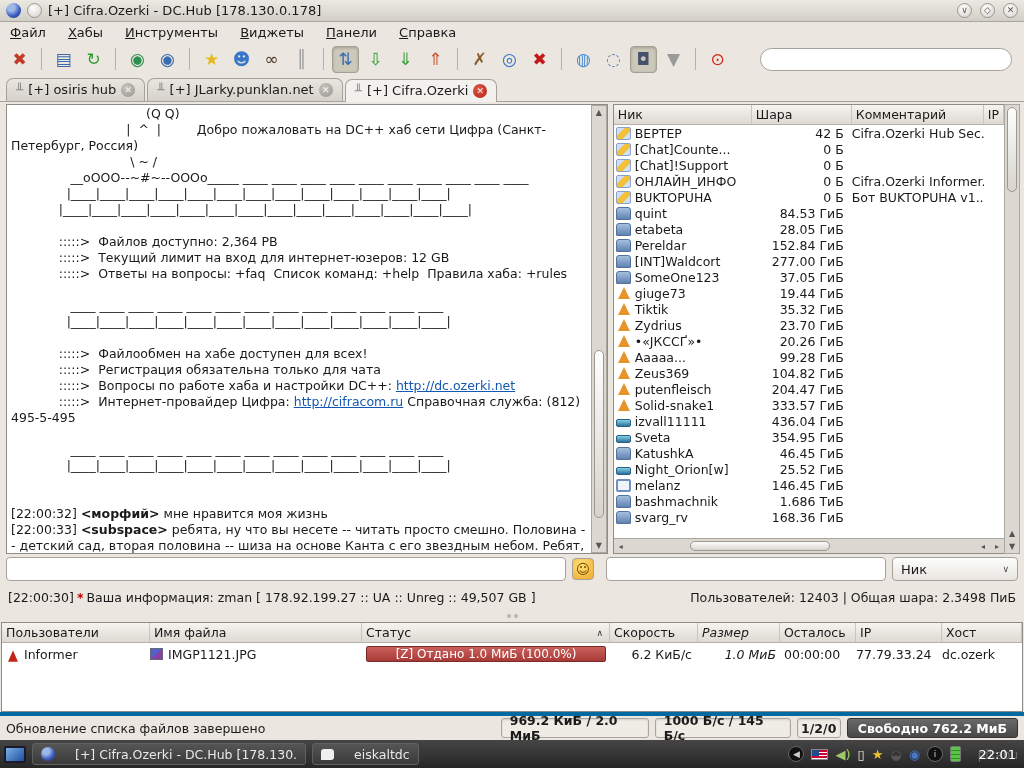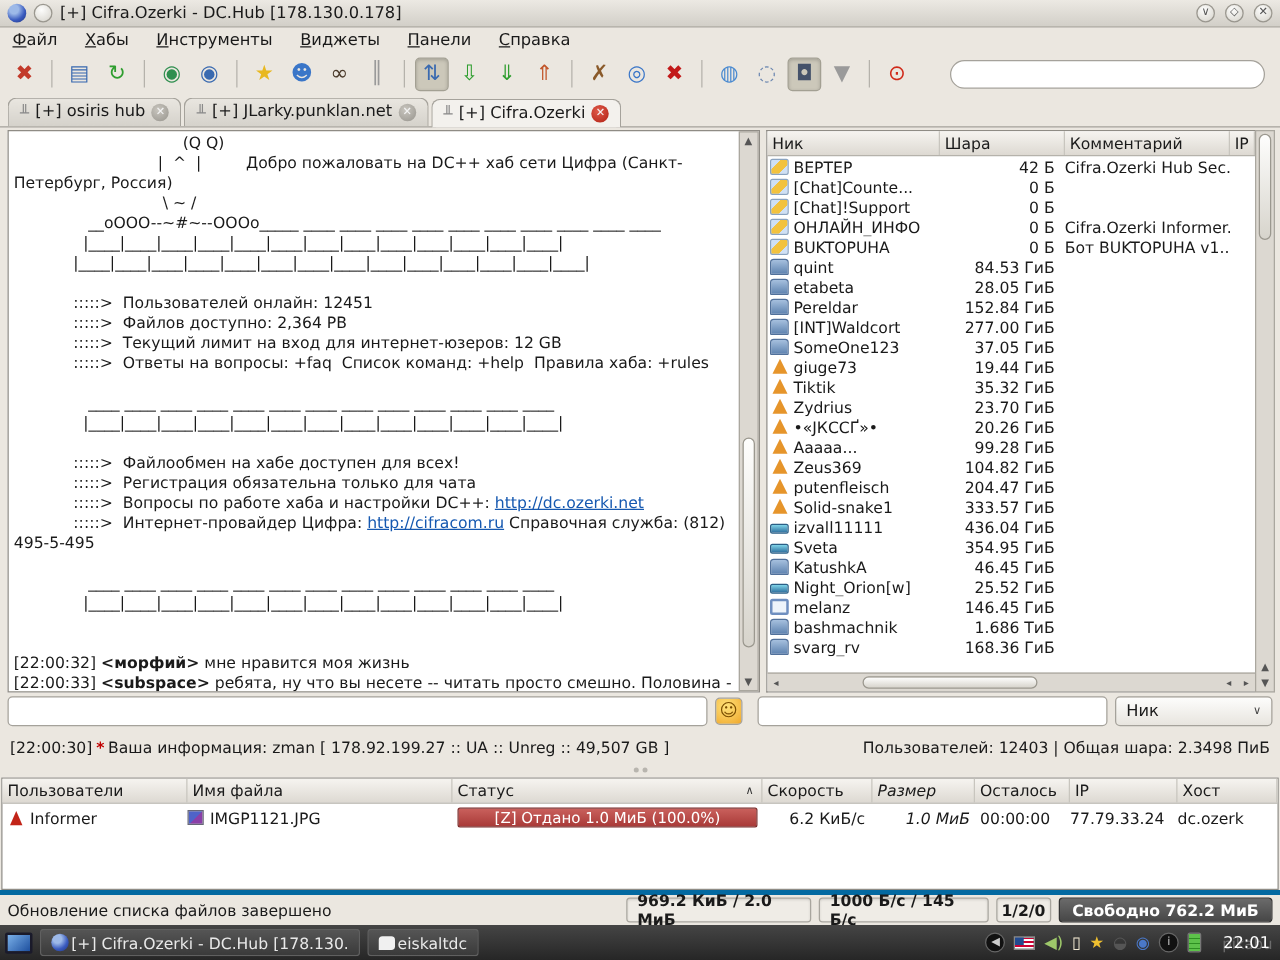--- a/index.html
+++ b/index.html
@@ -126,21 +126,21 @@
             height:20px; display:flex; align-items:center; justify-content:flex-end; padding:0 8px; font-size:12.5px; }
   .sb-box.w1{width:148px;} .sb-box.w2{width:136px;} .sb-box.w3{width:44px; justify-content:center;}
   .sb-free { height:20px; background:linear-gradient(#6a6a6a,#474747); border:1px solid #333; border-radius:3px;
              color:#fff; font-weight:bold; font-size:12.5px; display:flex; align-items:center; padding:0 10px; }
 
   
   .taskbar { height:28px; background:linear-gradient(#454545,#262626); display:flex; align-items:center;
              padding:0 4px; gap:6px; color:#e8e8e8; }
   .starticon { width:22px; height:17px; border:2px solid #1a1a2a; border-radius:2px;
                background:linear-gradient(135deg,#7ab0e8,#1d4f9e); flex:none; }
-  .task { display:flex; align-items:center; gap:2px; height:22px; padding:0 8px; border-radius:3px; font-size:12.5px;
+  .task { display:flex; align-items:center; gap:20px; height:22px; padding:0 8px; border-radius:3px; font-size:12.5px;
           background:linear-gradient(#555,#3a3a3a); border:1px solid #606060; white-space:nowrap; overflow:hidden; }
   .task .globe { width:14px; height:14px; border-radius:50%;
                  background:radial-gradient(circle at 35% 30%,#9db9e8 0 25%,#3a5bbf 60%,#1c2f7a); flex:none; }
   .task .bubble { width:13px; height:11px; background:#f0f0f0; border-radius:3px 3px 3px 0; flex:none; }
   .tray { margin-left:auto; display:flex; align-items:center; gap:7px; }
   .trayic { font-size:13px; line-height:1; }
   .tray .circle { width:16px; height:16px; border-radius:50%; background:#111; border:1px solid #666;
                   display:flex; align-items:center; justify-content:center; font-size:9px; color:#ccc; }
   .flag { width:17px; height:11px; position:relative; border:1px solid #888;
           background:repeating-linear-gradient(#c03 0 1.5px,#fff 1.5px 3px); }
@@ -272,21 +272,20 @@
 
   <div class="chatwrap">
     <div class="chatview">
         <div class="cline"><span>                                  (Q Q)</span></div>
         <div class="cline"><span>                             |  ^  |         Добро пожаловать на DC++ хаб сети Цифра (Санкт-Петербург, Россия)</span></div>
         <div class="cline"><span>                              \ ~ /</span></div>
         <div class="cline"><span>               __oOOO--~#~--OOOo_____ ____ ____ ____ ____ ____ ____ ____ ____ ____ ____</span></div>
         <div class="cline"><span>              |____|____|____|____|____|____|____|____|____|____|____|____|____|</span></div>
         <div class="cline"><span>            |____|____|____|____|____|____|____|____|____|____|____|____|____|____|</span></div>
         <div class="cline"><span></span></div>
-        <div class="cline"><span>            :::::&gt;  Пользователей онлайн: 12451</span></div>
         <div class="cline"><span>            :::::&gt;  Файлов доступно: 2,364 PB</span></div>
         <div class="cline"><span>            :::::&gt;  Текущий лимит на вход для интернет-юзеров: 12 GB</span></div>
         <div class="cline"><span>            :::::&gt;  Ответы на вопросы: +faq  Список команд: +help  Правила хаба: +rules</span></div>
         <div class="cline"><span></span></div>
         <div class="cline"><span>               ____ ____ ____ ____ ____ ____ ____ ____ ____ ____ ____ ____ ____</span></div>
         <div class="cline"><span>              |____|____|____|____|____|____|____|____|____|____|____|____|____|</span></div>
         <div class="cline"><span></span></div>
         <div class="cline"><span>            :::::&gt;  Файлообмен на хабе доступен для всех!</span></div>
         <div class="cline"><span>            :::::&gt;  Регистрация обязательна только для чата</span></div>
         <div class="cline"><span>            :::::&gt;  Вопросы по работе хаба и настройки DC++: </span><span class="clink">http://dc.ozerki.net</span></div>

